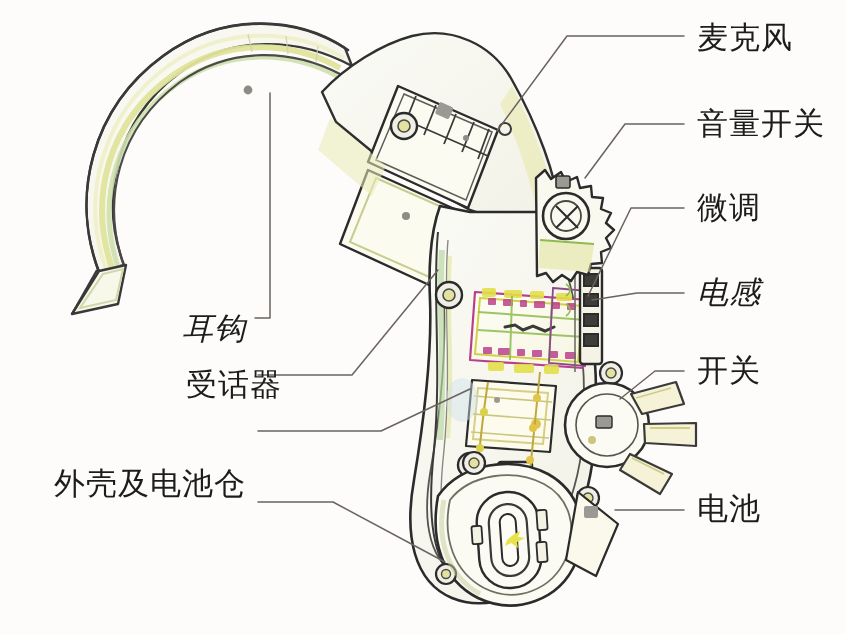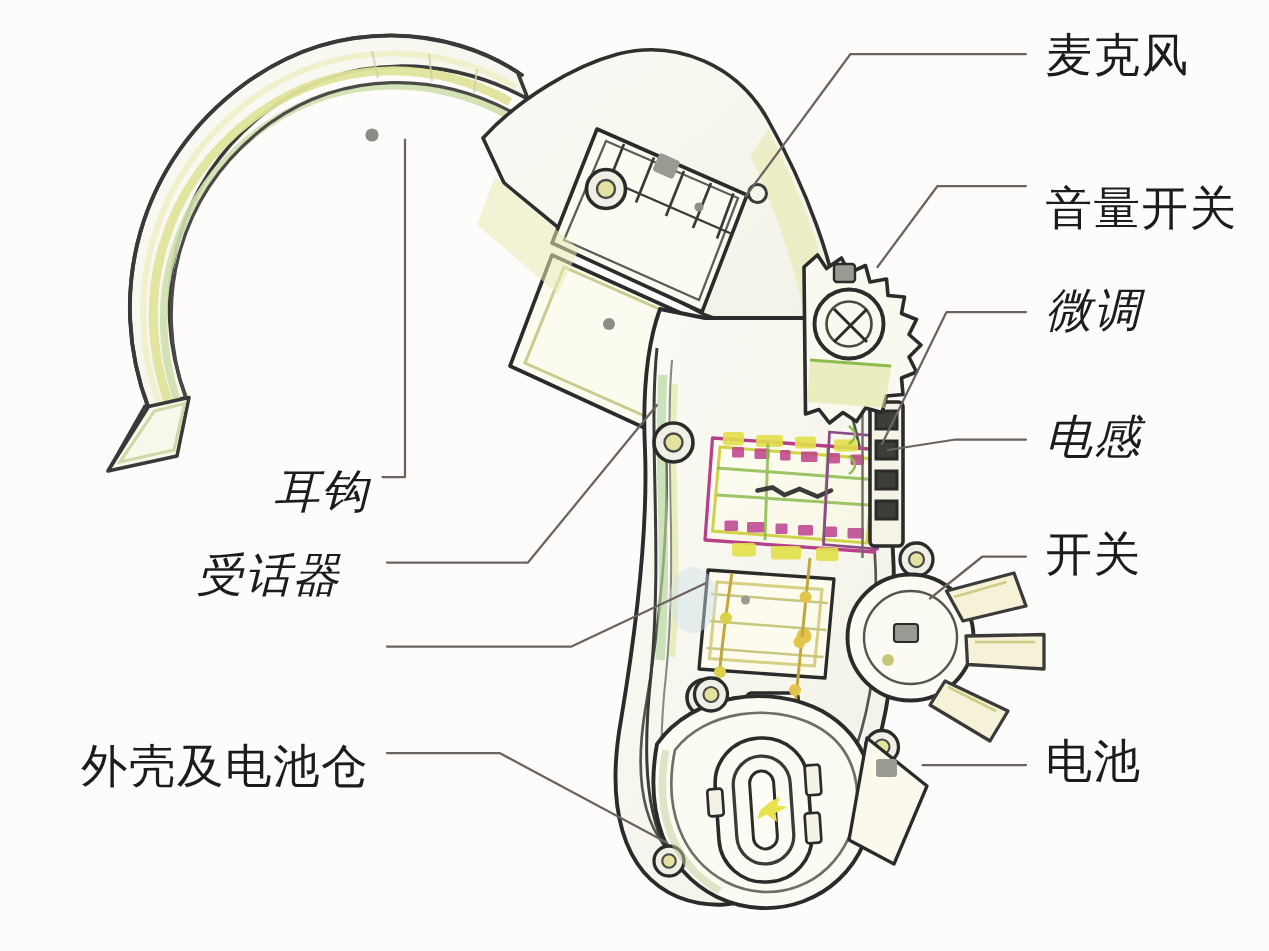--- a/index.html
+++ b/index.html
@@ -297,23 +297,23 @@
     <path d="M 620,399 L 655,371 L 684,371"></path>
     <path d="M 615,510 L 684,510"></path>
     <path d="M 255,318 L 270,318 L 270,93"></path>
     <path d="M 258,375 L 352,375 L 438,270"></path>
     <path d="M 258,431 L 381,431 L 470,389"></path>
     <path d="M 258,502 L 333,502 L 445,562"></path>
   </g>
 </svg>
 
 <div class="lbl r" style="left: 697px; top: 22px;">麦克风</div>
-<div class="lbl r" style="left: 697px; top: 108px; margin-top: 16px;">音量开关</div>
-<div class="lbl r" style="left: 697px; top: 192px; font-style: italic;">微调</div>
+<div class="lbl r" style="left: 697px; top: 108px;">音量开关</div>
+<div class="lbl r" style="left: 697px; top: 192px;">微调</div>
 <div class="lbl r" style="left: 697px; top: 277px; font-style: italic;">电感</div>
 <div class="lbl r" style="left: 697px; top: 355px; text-align: right;">开关</div>
 <div class="lbl r" style="left: 697px; top: 493px;">电池</div>
 
 <div class="lbl l" style="right: 600px; top: 313px; font-style: italic;">耳钩</div>
-<div class="lbl l" style="right: 619px; top: 369px; font-style: italic;">受话器</div>
-<div class="lbl l" style="right: 600px; top: 496px; text-align: right;">外壳及电池仓</div>
+<div class="lbl l" style="right: 564px; top: 369px;">受话器</div>
+<div class="lbl l" style="right: 600px; top: 468px; text-align: right;">外壳及电池仓</div>
 
 </div>
 
 </body></html>

